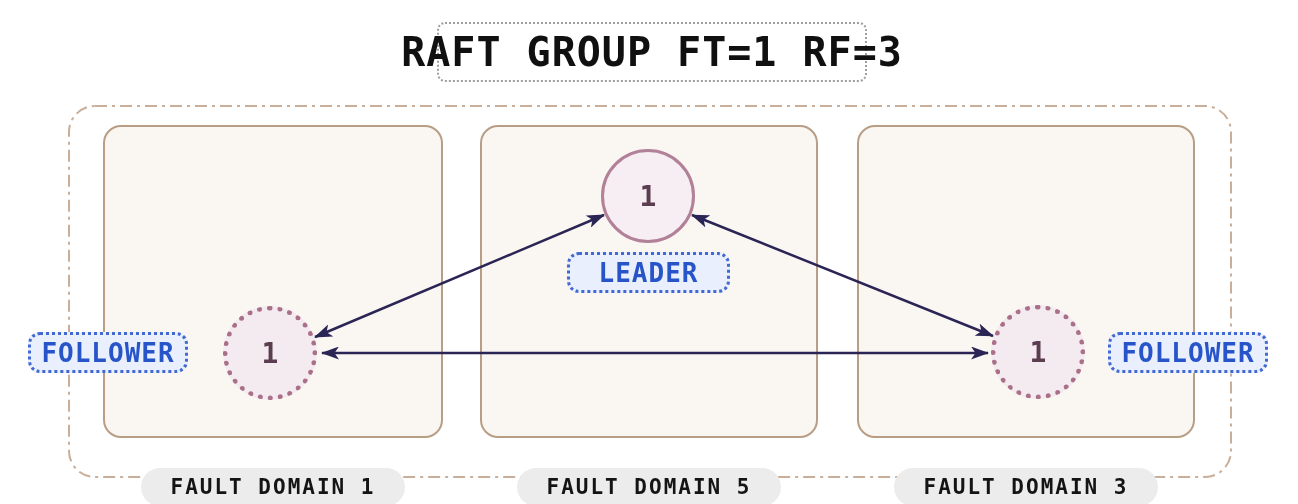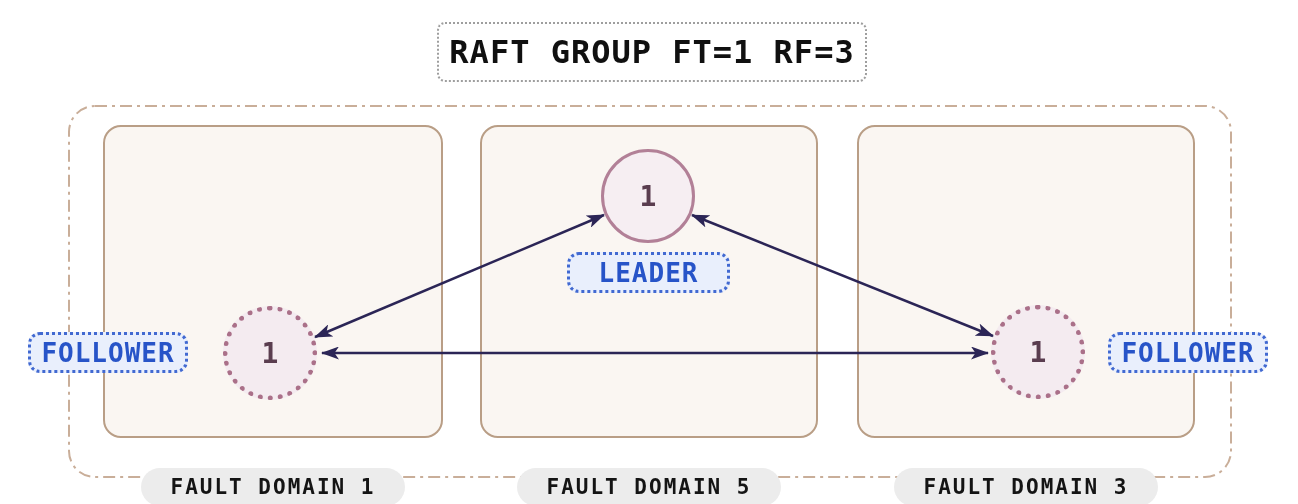--- a/index.html
+++ b/index.html
@@ -15,21 +15,21 @@
 
   
   .title-box {
     left: 437px; top: 22px; width: 430px; height: 60px;
     border: 2px dotted #9e9e9e; border-radius: 8px;
     background: #ffffff;
     display: flex; align-items: center; justify-content: center;
     box-sizing: border-box;
   }
   .title-text {
-    font-size: 32px; font-weight: bold; color: #101010; letter-spacing: 1px;
+    font-size: 40px; font-weight: bold; color: #101010; letter-spacing: 1px;
     white-space: nowrap;
   }
 
   
   .layer { left: 0; top: 0; width: 1298px; height: 504px; pointer-events: none; }
   .layer.arrows { z-index: 30; }
   .layer.boundary { z-index: 1; }
 
   
   .domain-box {

